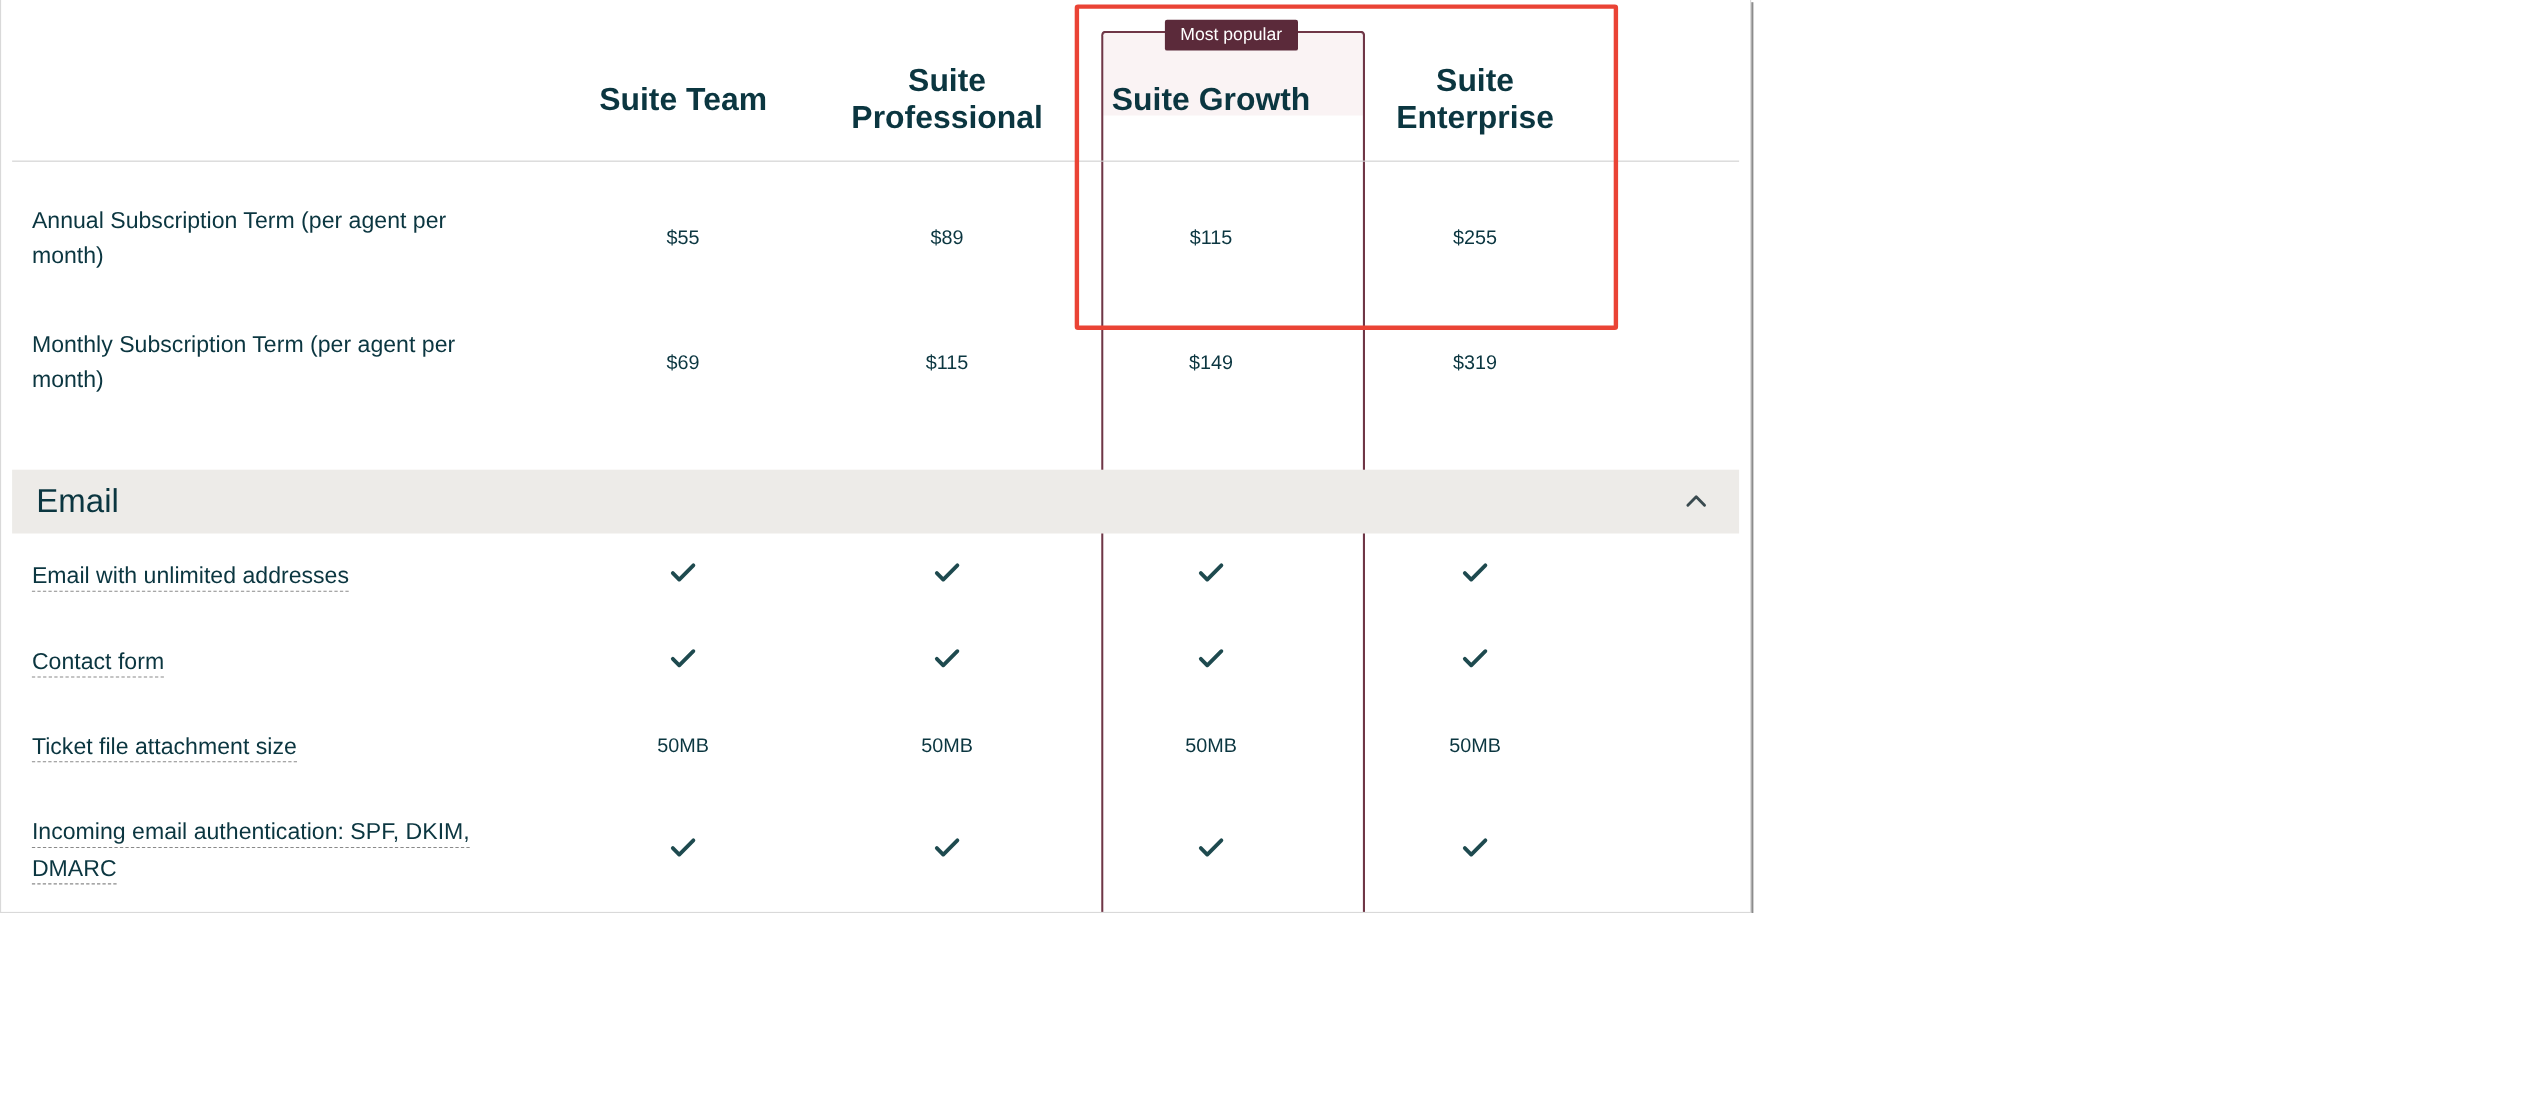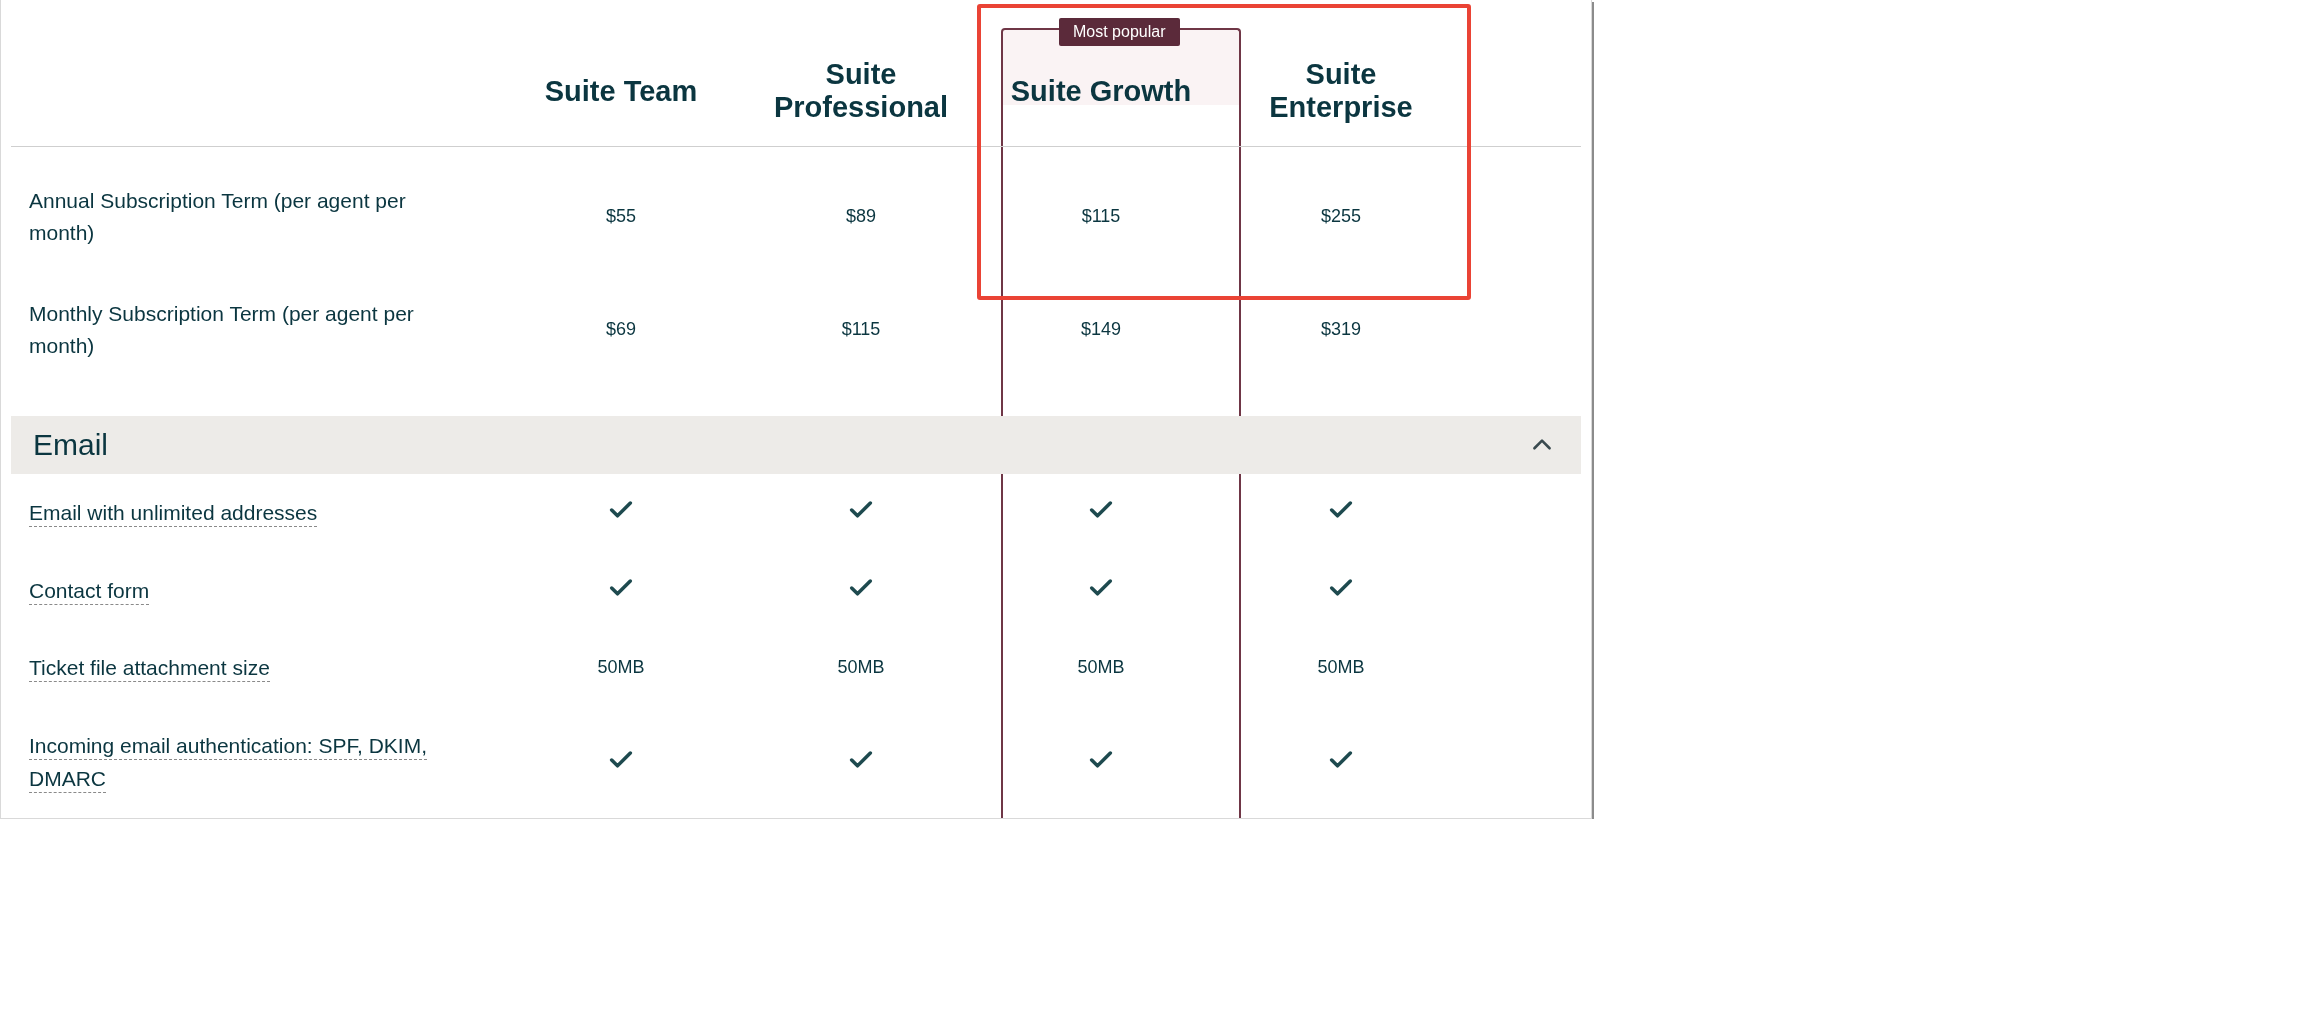--- a/index.html
+++ b/index.html
@@ -47,21 +47,21 @@
 
   
   .price-rows .row .cell{padding-top:38px;padding-bottom:20px;}
   .price-rows .row + .row .cell{padding-top:30px;padding-bottom:50px;}
 
   
   .section-bar{
     background:var(--section-bg);
     display:flex;align-items:center;justify-content:space-between;
     padding:12px 26px 12px 22px;
-    margin-top:5px;
+    margin-top:16px;
   }
   .section-bar h2{margin:0;font-size:30px;font-weight:400;color:var(--text);}
   .section-bar .chev{color:#3A4A4F;}
   .section-bar .chev svg{width:26px;height:26px;display:block;}
 
   
   .features .row .cell{padding-top:22px;padding-bottom:22px;}
   .features .row .cell.left .dotted{
     border-bottom:1px dashed #8A8A8A;
     padding-bottom:2px;

